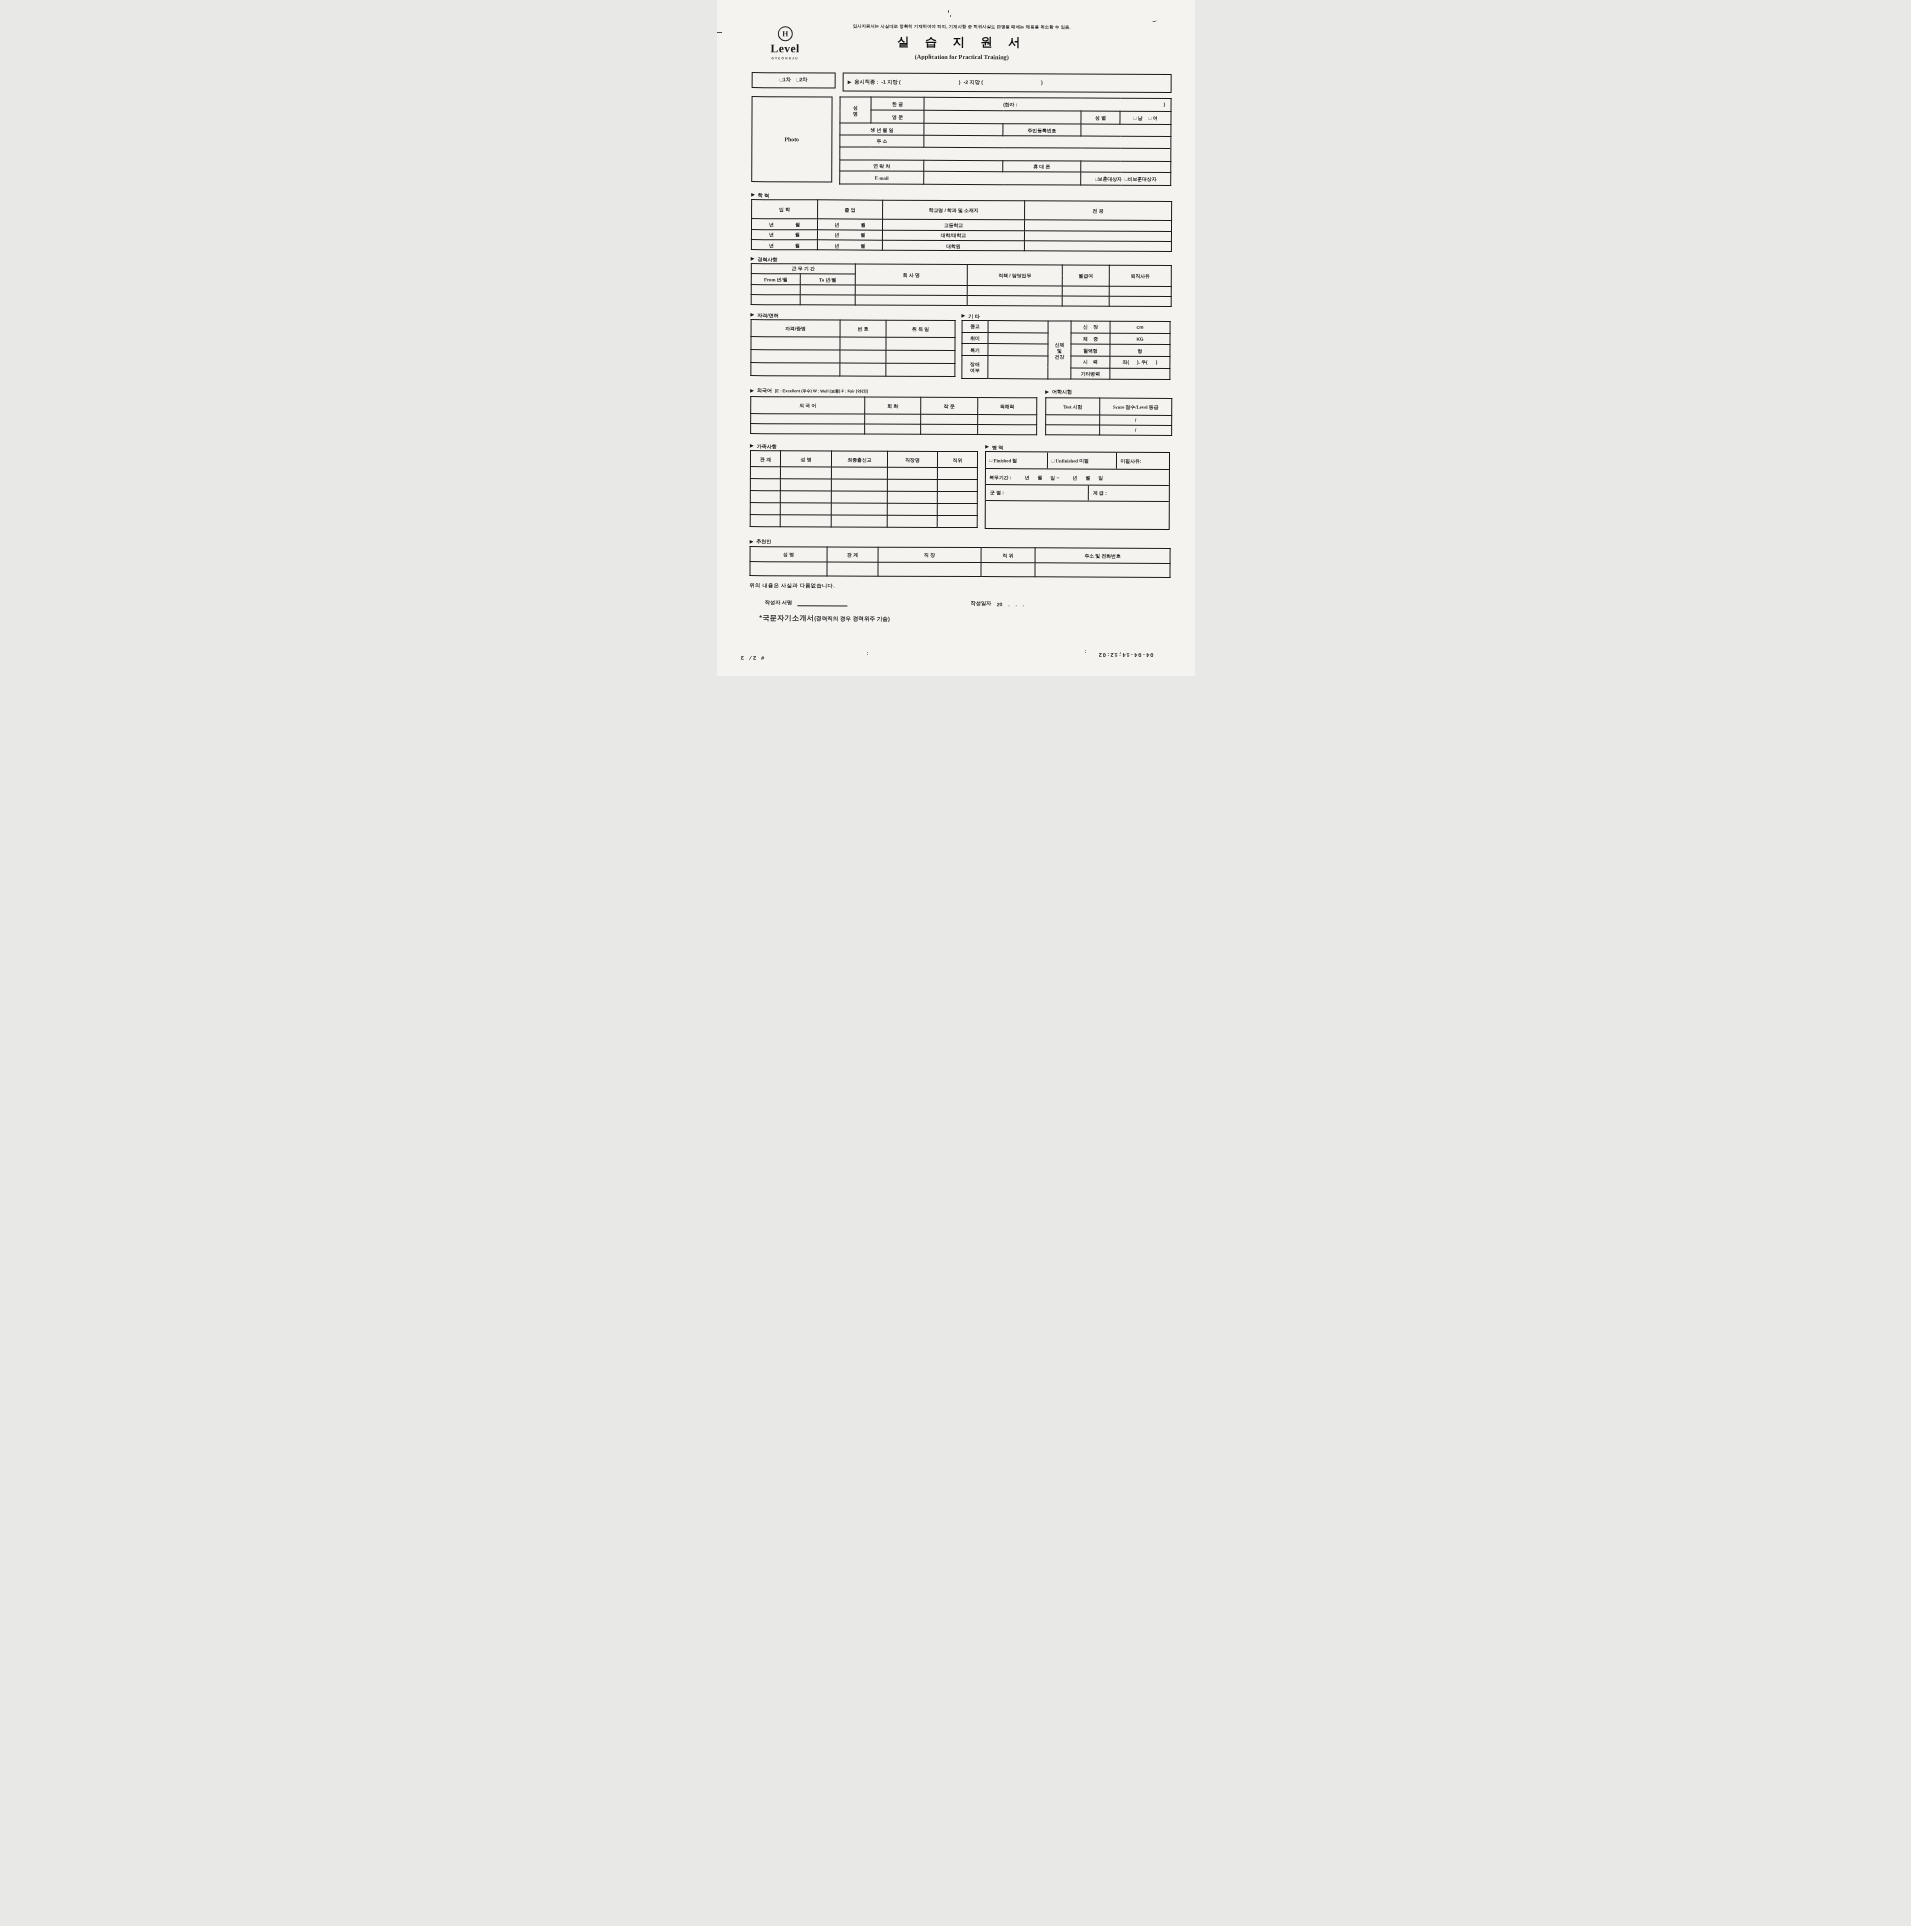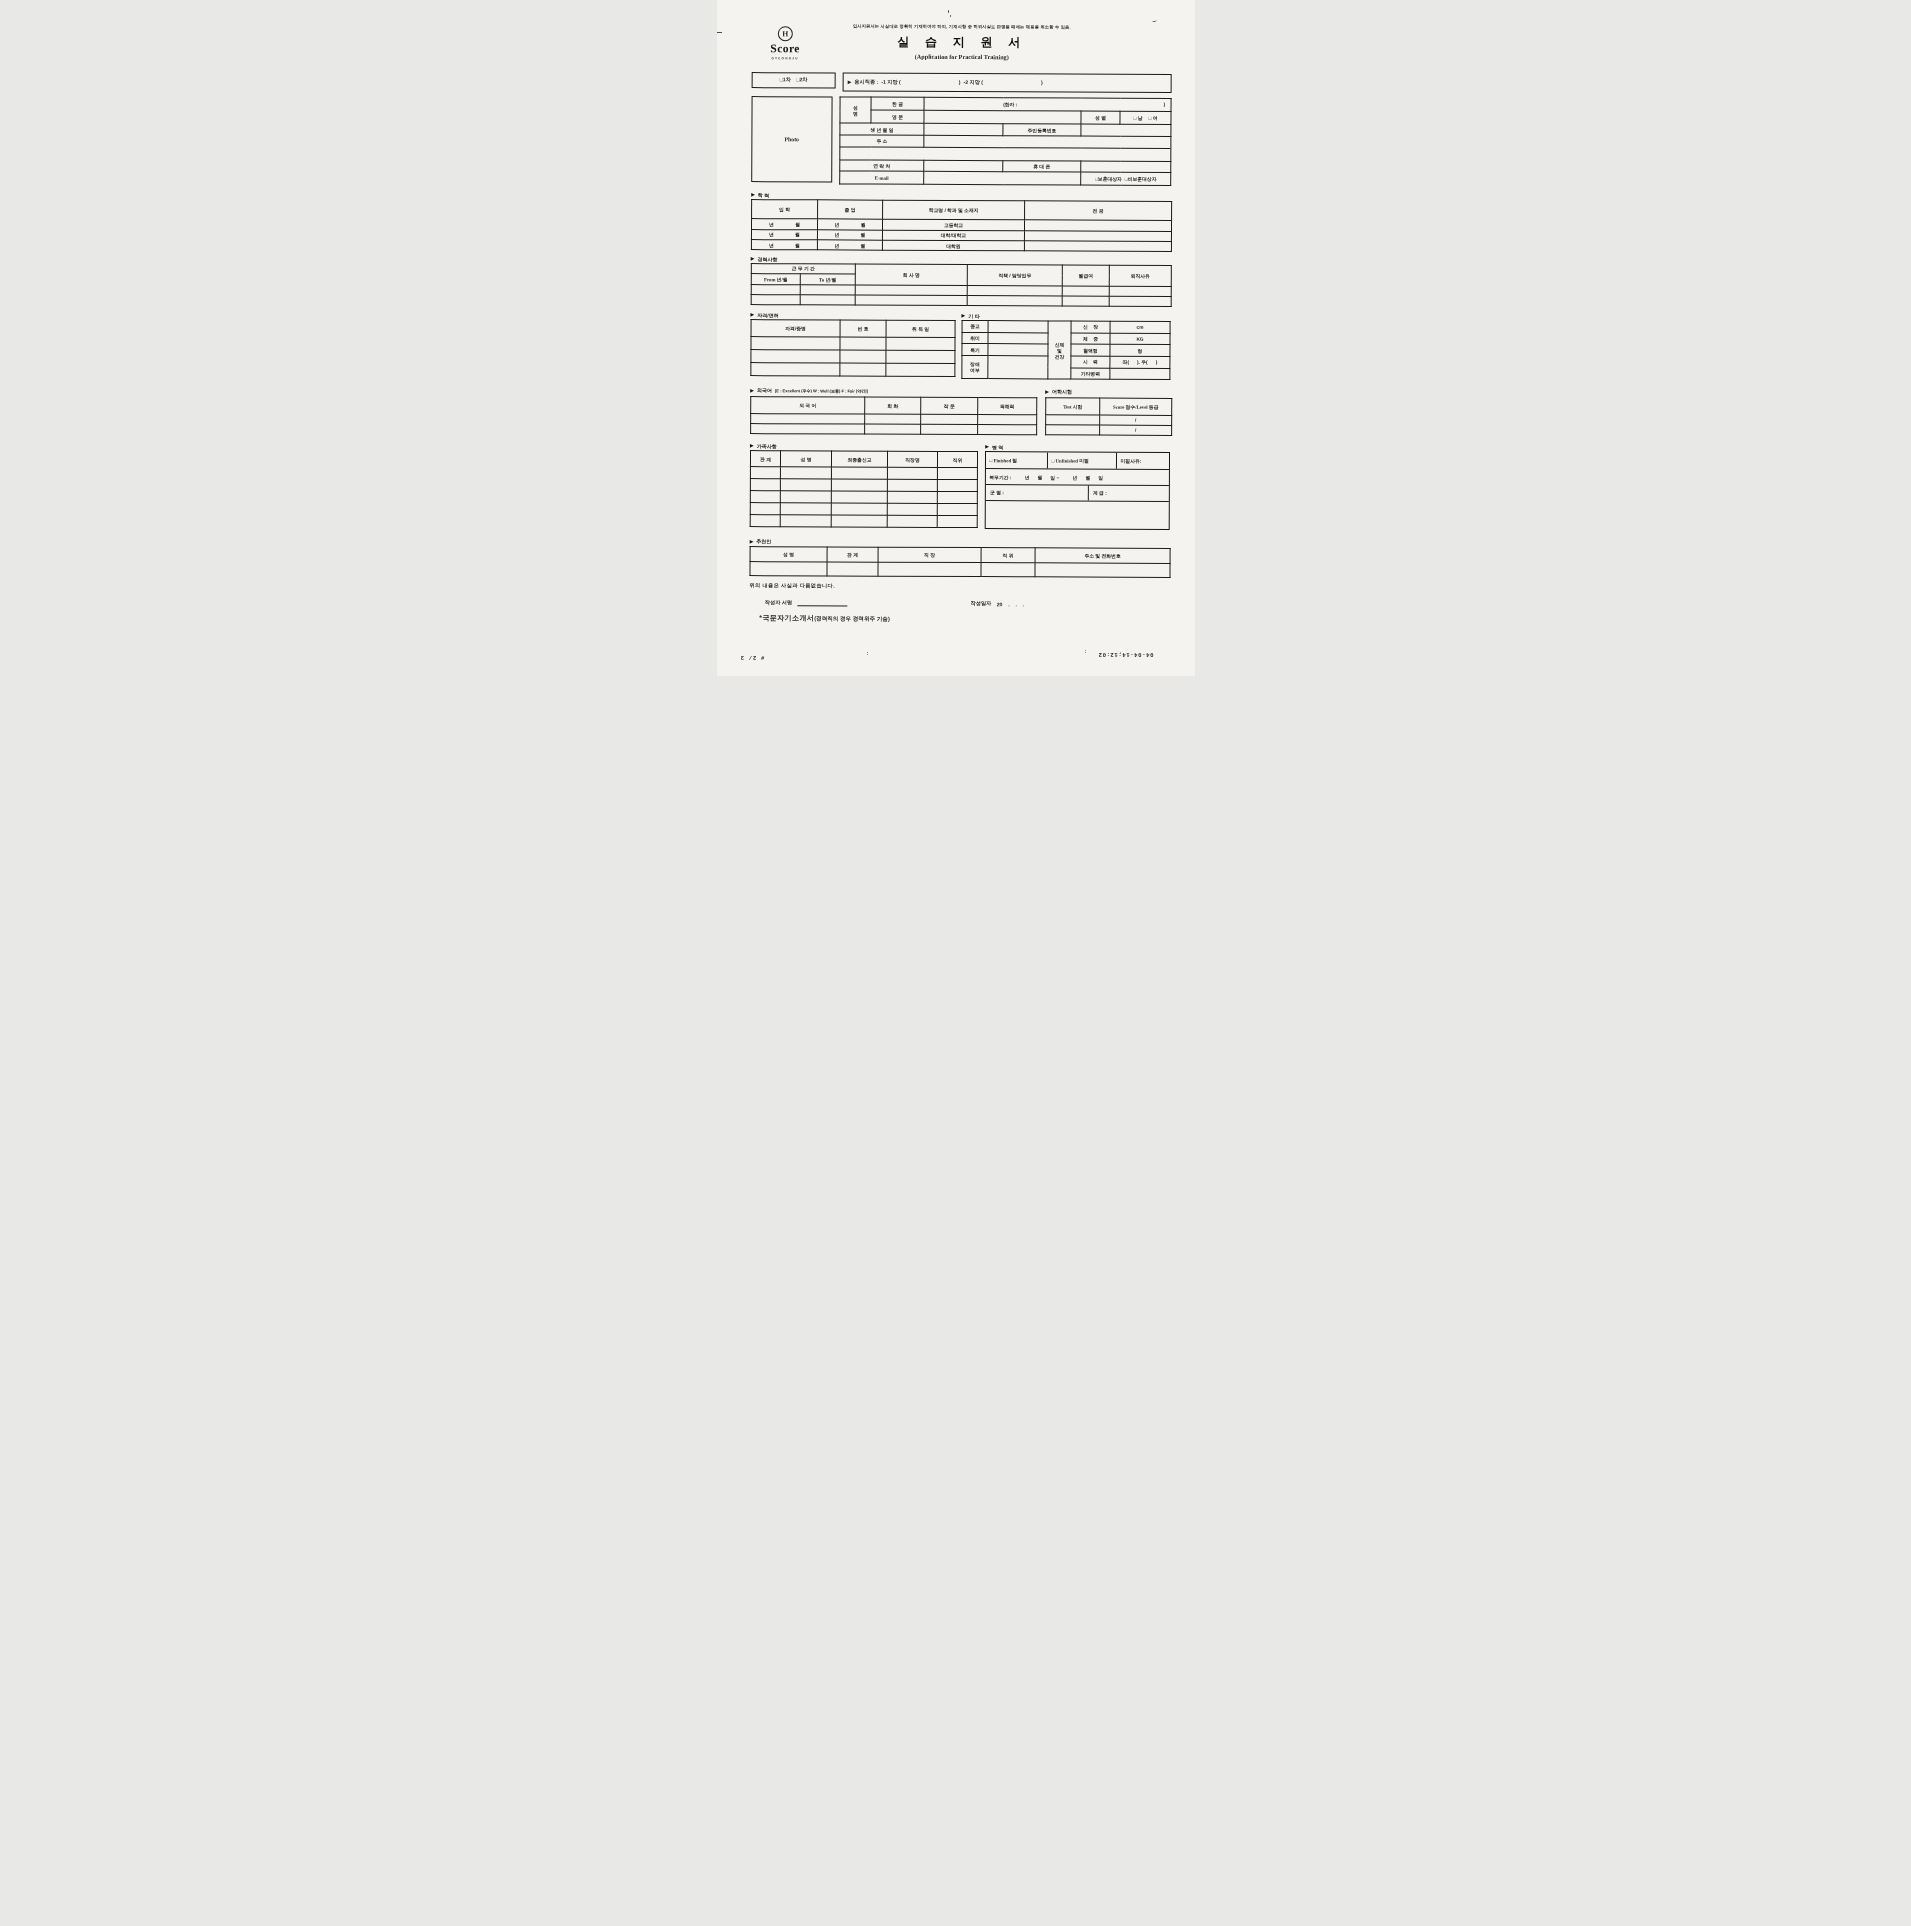--- a/index.html
+++ b/index.html
@@ -119,21 +119,21 @@
 
   <div class="content">
 
     <div class="notice">입사지원서는 사실대로 정확히 기재하여야 하며, 기재사항 중 허위사실도 판명될 때에는 채용을 취소할 수 있음.</div>
 
     <div class="header">
       <div class="logo">
         <div class="logo-circle">
             <span>H</span>
           </div>
-        <div class="logo-word">Score</div>
+        <div class="logo-word">Level</div>
         <div class="logo-loc">GYEONGJU</div>
       </div>
       <div class="titles">
         <div class="title-ko">실 습 지 원 서</div>
         <div class="title-en">(Application for Practical Training)</div>
       </div>
     </div>
 
     <div class="toprow">
       <div class="round-box">

